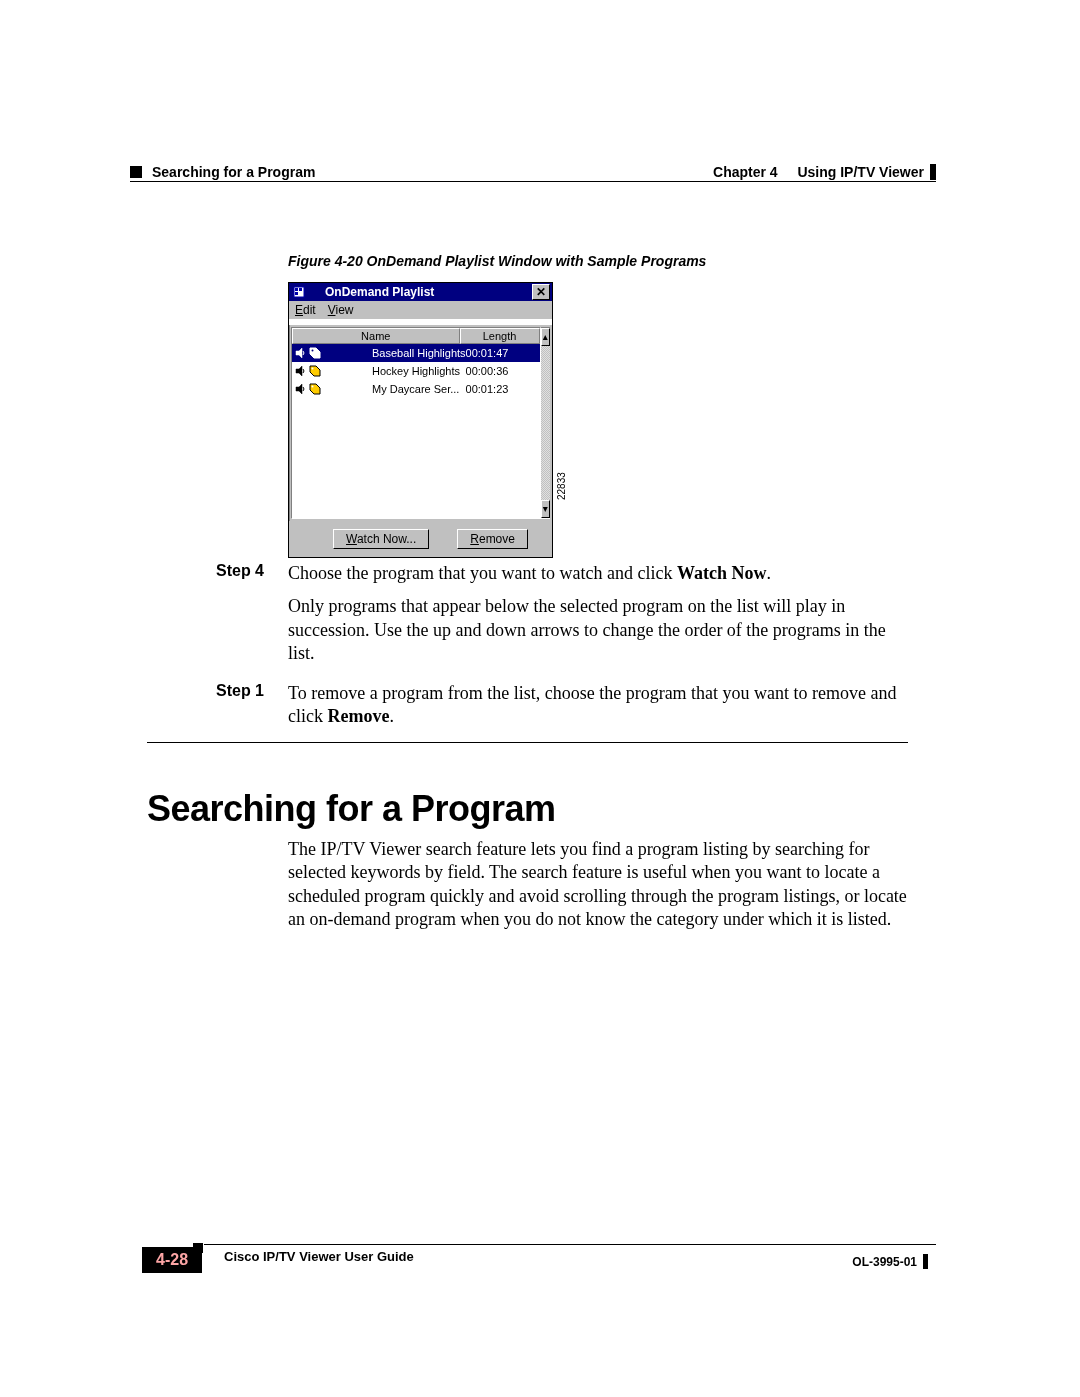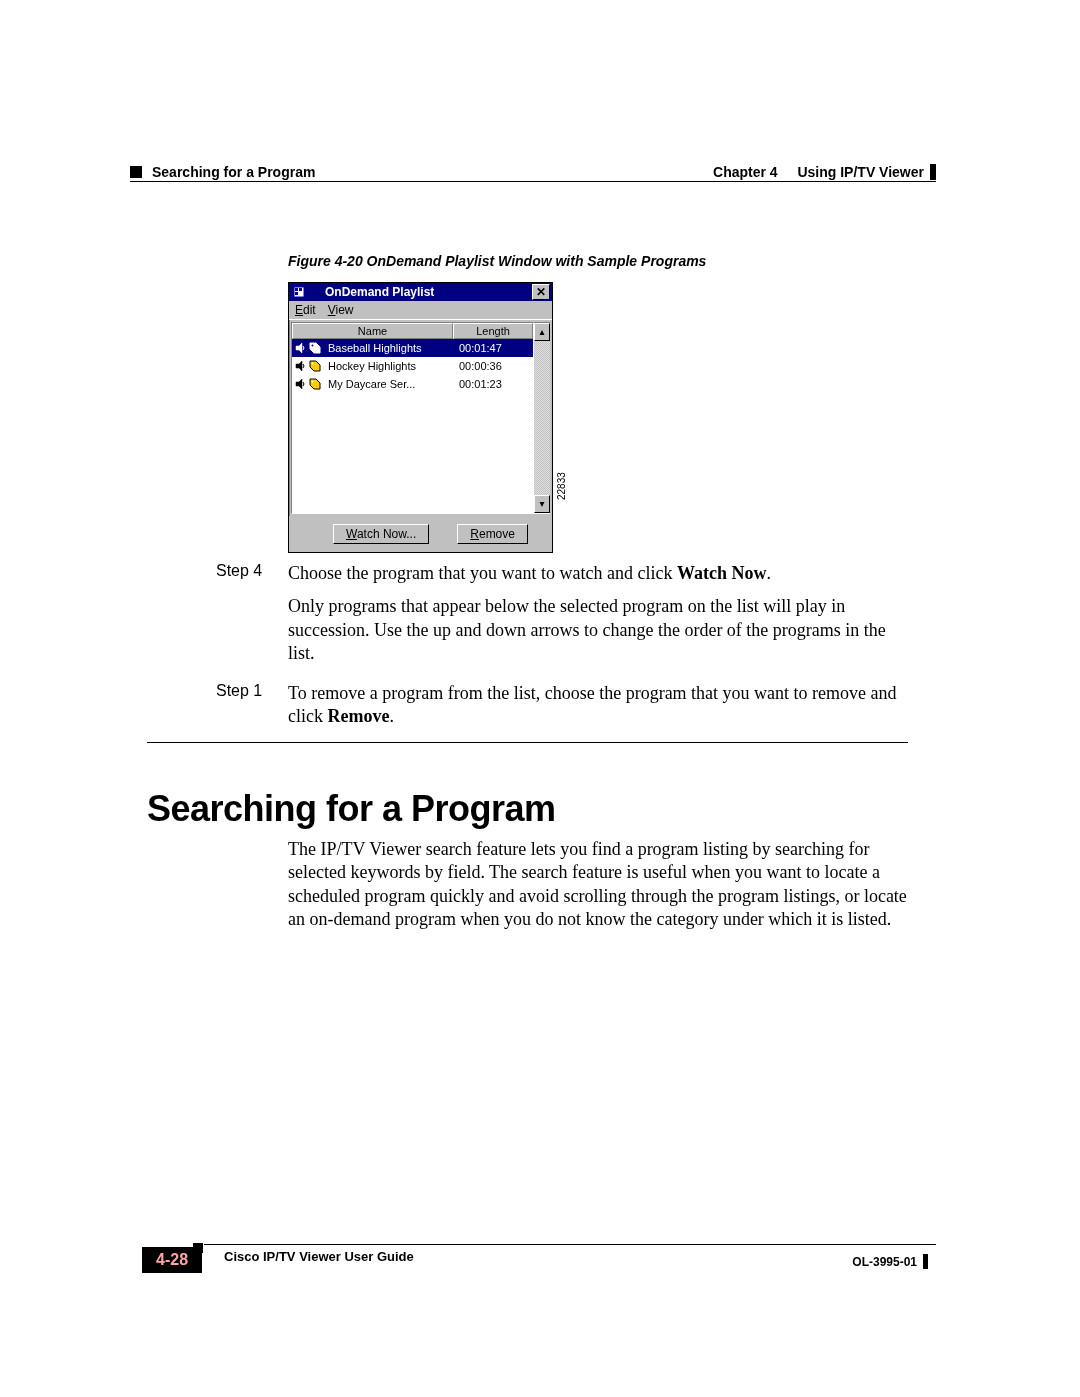--- a/index.html
+++ b/index.html
@@ -107,21 +107,21 @@
     border-right: 1px solid #000; border-bottom: 1px solid #000;
     display: flex; align-items: center; justify-content: center;
     font-family: Arial; font-size: 12px; line-height: 1;
     color: #000; font-weight: bold;
   }
   .menubar {
     display: flex;
     gap: 12px;
     padding: 2px 6px;
     background: #c0c0c0;
-    border-bottom: 1px solid #ffffff;
+    border-bottom: 6px solid #ffffff;
   }
   .menubar .mi u { text-decoration: underline; }
 
   .list-area {
     display: flex;
     margin: 2px;
   }
   .list-body {
     flex: 1;
     background: #fff;
@@ -154,21 +154,21 @@
     background: #000080;
     color: #fff;
   }
   .row .icons {
     display: flex;
     gap: 2px;
     padding: 0 3px;
     width: 30px;
     justify-content: flex-start;
   }
-  .row .nm { flex: 1; white-space: nowrap; overflow: hidden; }
+  .row .nm { flex: 1; white-space: nowrap; overflow: hidden; margin-left: 44px; }
   .row .ln { width: 74px; }
   .spk, .tag {
     width: 12px; height: 12px; display: inline-block;
   }
   .spk svg, .tag svg { width: 100%; height: 100%; display: block; }
 
   .list-space { height: 120px; }
 
   .vscroll {
     width: 16px;
@@ -223,21 +223,21 @@
   }
   .step {
     display: flex;
     margin-bottom: 6px;
   }
   .step-label {
     width: 0;
     margin-left: -72px;
     padding-right: 72px;
     font-family: Arial, Helvetica, sans-serif;
-    font-weight: normal;
+    font-weight: bold;
     font-size: 16px;
     white-space: nowrap;
   }
   .step-body {
     flex: 1;
     font-size: 18px;
     line-height: 1.3;
   }
   .step-body p { margin: 0 0 10px 0; }
 

